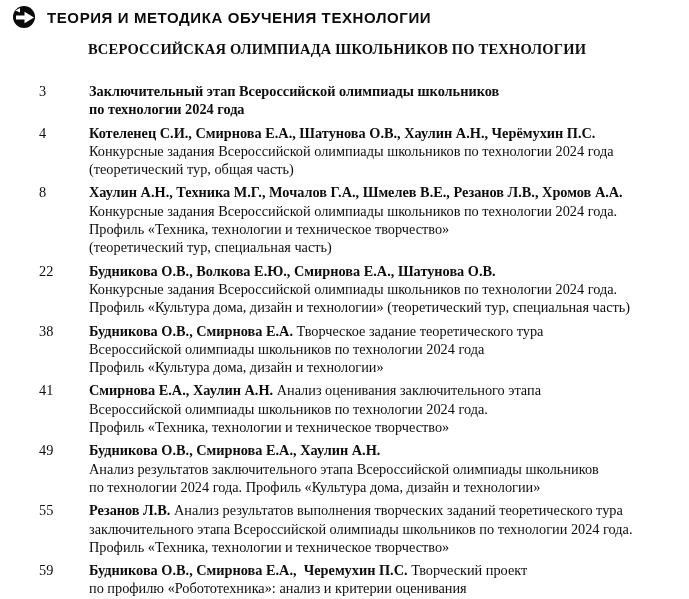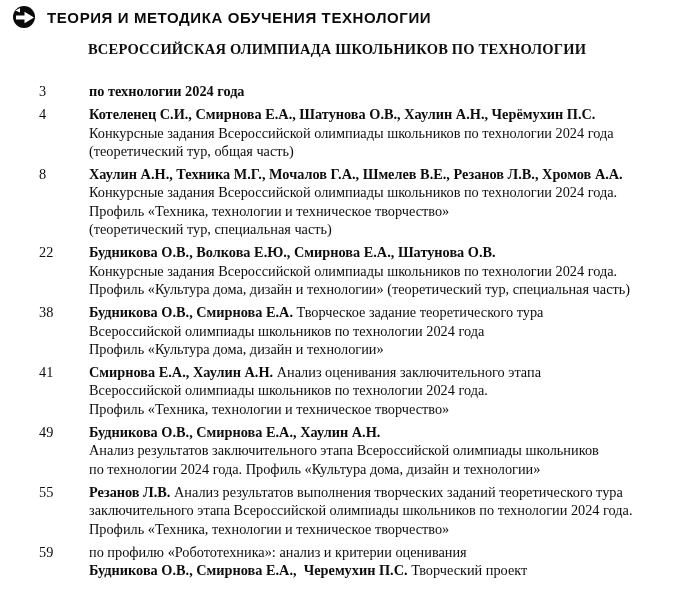--- a/index.html
+++ b/index.html
@@ -68,20 +68,21 @@
   </span>
   <h1 class="section-title">ТЕОРИЯ И МЕТОДИКА ОБУЧЕНИЯ ТЕХНОЛОГИИ</h1>
 </header>
 
 <h2 class="subtitle">ВСЕРОССИЙСКАЯ ОЛИМПИАДА ШКОЛЬНИКОВ ПО ТЕХНОЛОГИИ</h2>
 
 <main class="toc">
     <div class="toc-entry">
       <div class="pagenum">3</div>
       <div class="entry-text">
+        <div class="toc-line"><span class="seg bold">Заключительный этап Всероссийской олимпиады школьников</span></div>
         <div class="toc-line"><span class="seg bold">по технологии 2024 года</span></div>
       </div>
     </div>
     <div class="toc-entry">
       <div class="pagenum">4</div>
       <div class="entry-text">
         <div class="toc-line"><span class="seg bold">Котеленец С.И., Смирнова Е.А., Шатунова О.В., Хаулин А.Н., Черёмухин П.С.</span></div>
         <div class="toc-line"><span class="seg">Конкурсные задания Всероссийской олимпиады школьников по технологии 2024 года</span></div>
         <div class="toc-line"><span class="seg">(теоретический тур, общая часть)</span></div>
       </div>
@@ -131,17 +132,17 @@
       <div class="pagenum">55</div>
       <div class="entry-text">
         <div class="toc-line"><span class="seg bold">Резанов Л.В.</span><span class="seg"> Анализ результатов выполнения творческих заданий теоретического тура</span></div>
         <div class="toc-line"><span class="seg">заключительного этапа Всероссийской олимпиады школьников по технологии 2024 года.</span></div>
         <div class="toc-line"><span class="seg">Профиль «Техника, технологии и техническое творчество»</span></div>
       </div>
     </div>
     <div class="toc-entry">
       <div class="pagenum">59</div>
       <div class="entry-text">
+        <div class="toc-line"><span class="seg bold">Будникова О.В., Смирнова Е.А.,  Черемухин П.С.</span><span class="seg"> Творческий проект</span></div>
         <div class="toc-line"><span class="seg">по профилю «Робототехника»: анализ и критерии оценивания</span></div>
-        <div class="toc-line"><span class="seg bold">Будникова О.В., Смирнова Е.А.,  Черемухин П.С.</span><span class="seg"> Творческий проект</span></div>
       </div>
     </div>
   </main>
 
 </body></html>

